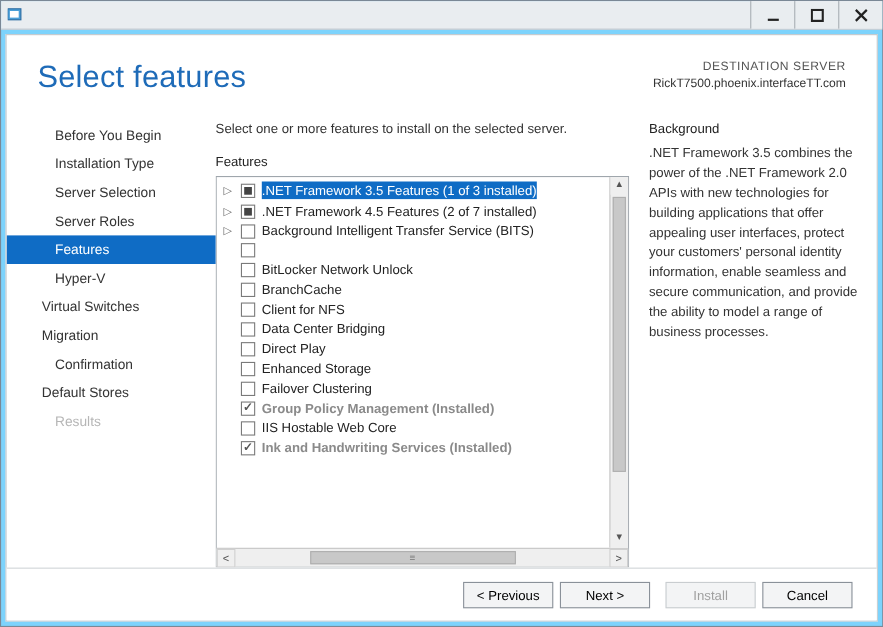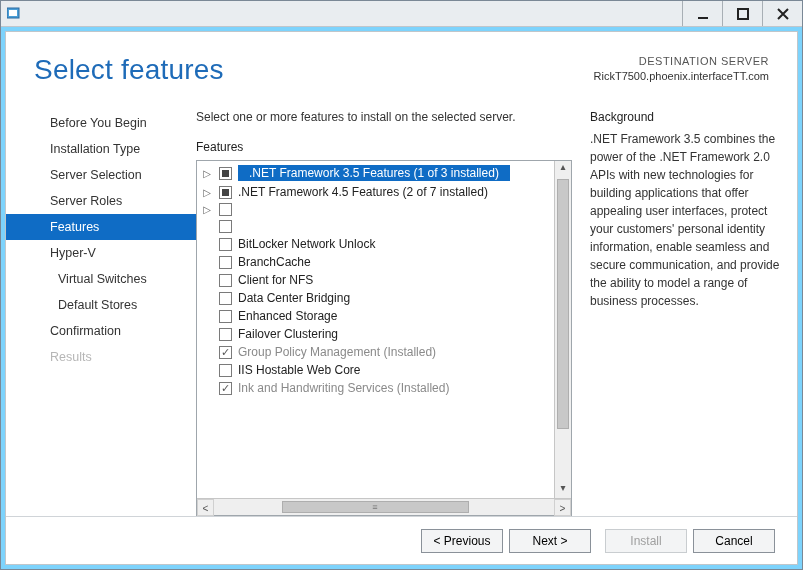--- a/index.html
+++ b/index.html
@@ -79,21 +79,21 @@
     width: 190px;
     padding-top: 14px;
   }
   .sidebar-item {
     padding: 6px 8px 6px 44px;
     font-size: 12.5px;
     color: #333;
     cursor: pointer;
     position: relative;
   }
-  .sidebar-item.indent { padding-left: 52px; }
+  .sidebar-item.indent { padding-left: 32px; }
   .sidebar-item.active {
     background: #0f6cc5;
     color: #fff;
   }
   .sidebar-item.disabled { color: #b6b6b6; cursor: default; }
   .main {
     flex: 1;
     display: flex;
     gap: 18px;
     padding-top: 14px;
@@ -149,23 +149,23 @@
   }
   .feat-row .chk.checked::after {
     content: "✓";
     color: #555;
     font-size: 11px;
     line-height: 1;
   }
   .feat-row.selected .label-inner {
     background: #0f6cc5;
     color: #fff;
-    padding: 1px 11px;
-  }
-  .feat-row.disabled { color: #8a8a8a; }
+    padding: 1px 0;
+  }
+  .feat-row.disabled { color: #8a8a8a; font-weight: bold; }
   .vscroll {
     width: 17px;
     background: #efefef;
     border-left: 1px solid #c6c6c6;
     position: relative;
   }
   .vscroll .thumb {
     position: absolute;
     left: 2px; right: 2px;
     top: 18px; height: 250px;
@@ -282,22 +282,23 @@
     <div class="body">
 
       <div class="sidebar" id="sidebar">
           <div class="sidebar-item"><span>Before You Begin</span></div>
           <div class="sidebar-item"><span>Installation Type</span></div>
           <div class="sidebar-item"><span>Server Selection</span></div>
           <div class="sidebar-item"><span>Server Roles</span></div>
           <div class="sidebar-item active"><span>Features</span></div>
           <div class="sidebar-item"><span>Hyper-V</span></div>
           <div class="sidebar-item indent"><span>Virtual Switches</span></div>
+          <div class="sidebar-item indent"><span>Migration</span></div>
+          <div class="sidebar-item"><span>Confirmation</span></div>
           <div class="sidebar-item indent"><span>Default Stores</span></div>
-          <div class="sidebar-item"><span>Confirmation</span></div>
           <div class="sidebar-item disabled"><span>Results</span></div>
         </div>
 
       <div class="main">
 
         <div class="center">
           <div class="instruction">Select one or more features to install on the selected server.</div>
           <div class="section-label">Features</div>
 
           <div class="features-box">
@@ -309,20 +310,21 @@
                     <span class="label-inner">.NET Framework 3.5 Features (1 of 3 installed)</span>
                   </div>
                   <div class="feat-row">
                     <span class="expander">▷</span>
                     <span class="chk filled"></span>
                     <span class="label-inner">.NET Framework 4.5 Features (2 of 7 installed)</span>
                   </div>
                   <div class="feat-row">
                     <span class="expander">▷</span>
                     <span class="chk"></span>
+                    <span class="label-inner">Background Intelligent Transfer Service (BITS)</span>
                   </div>
                   <div class="feat-row">
                     <span class="expander"></span>
                     <span class="chk"></span>
                   </div>
                   <div class="feat-row">
                     <span class="expander"></span>
                     <span class="chk"></span>
                     <span class="label-inner">BitLocker Network Unlock</span>
                   </div>
@@ -333,20 +335,25 @@
                   </div>
                   <div class="feat-row">
                     <span class="expander"></span>
                     <span class="chk"></span>
                     <span class="label-inner">Client for NFS</span>
                   </div>
                   <div class="feat-row">
                     <span class="expander"></span>
                     <span class="chk"></span>
                     <span class="label-inner">Data Center Bridging</span>
+                  </div>
+                  <div class="feat-row">
+                    <span class="expander"></span>
+                    <span class="chk"></span>
+                    <span class="label-inner">Direct Play</span>
                   </div>
                   <div class="feat-row">
                     <span class="expander"></span>
                     <span class="chk"></span>
                     <span class="label-inner">Enhanced Storage</span>
                   </div>
                   <div class="feat-row">
                     <span class="expander"></span>
                     <span class="chk"></span>
                     <span class="label-inner">Failover Clustering</span>

